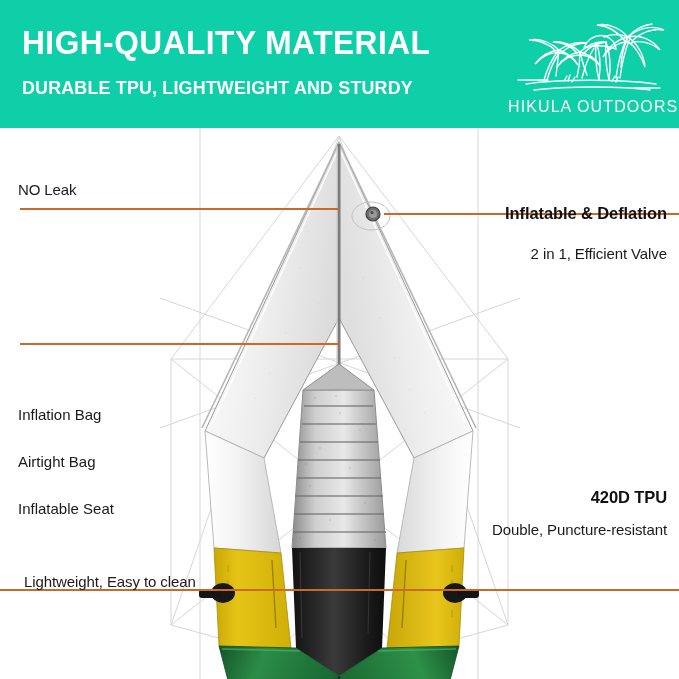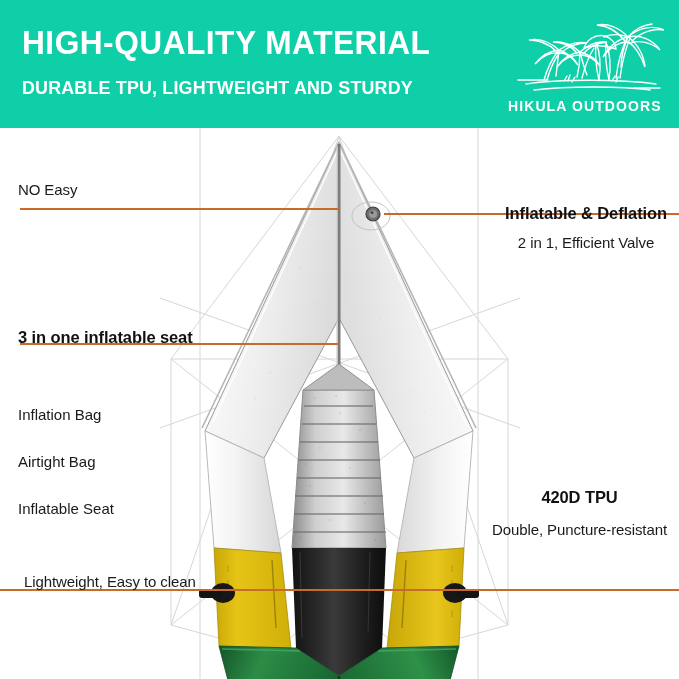--- a/index.html
+++ b/index.html
@@ -70,22 +70,22 @@
     position: absolute;
     left: 0;
     top: 0;
   }
 
   .brand-name {
     position: absolute;
     left: 0;
     top: 86px;
     width: 162px;
-    font-size: 14px;
-    font-weight: bold;
+    font-size: 16px;
+    font-weight: normal;
     color: #ffffff;
     letter-spacing: 1.1px;
     white-space: nowrap;
   }
 
   
   .product-stage {
     position: absolute;
     left: 0;
     top: 128px;
@@ -117,21 +117,21 @@
     font-size: 15px;
     font-weight: normal;
     color: #1a1a1a;
     white-space: nowrap;
     line-height: 1.3;
     letter-spacing: -0.1px;
   }
 
   .callout-right .callout-title,
   .callout-right .callout-sub {
-    text-align: center;
+    text-align: right;
   }
 
   .list-item {
     font-size: 15px;
     color: #1a1a1a;
     white-space: nowrap;
     line-height: 1.0;
     margin-bottom: 16px;
     margin-top: 32px;
   }
@@ -396,40 +396,37 @@
         <path d="M20 81 L339 81"></path>
         <path d="M384 86 L679 86"></path>
         <path d="M20 216 L340 216"></path>
         <path d="M0 462 L679 462"></path>
         <path d="M20 598 L679 598"></path>
       </g>
     </svg>
   </div>
 
   <div class="callout" style="left:18px; top:172px;">
-    <div class="callout-sub" style="margin-top:8px;">NO Easy</div>
-  </div>
-
-  <div class="callout" style="left:18px; top:327px;">
-    <div class="callout-title">3 in one inflatable seat</div>
-  </div>
+    <div class="callout-sub" style="margin-top:8px;">NO Leak</div>
+  </div>
+
 
   <div class="callout" style="left:18px; top:375px;">
     <div class="list-item">Inflation Bag</div>
     <div class="list-item">Airtight Bag</div>
     <div class="list-item">Inflatable Seat</div>
   </div>
 
   <div class="callout" style="left:18px; top:540px;">
     <div class="callout-sub" style="margin-top:32px; margin-left:6px;">Lightweight, Easy to clean</div>
   </div>
 
   <div class="callout callout-right" style="right:12px; top:203px;">
     <div class="callout-title">Inflatable &amp; Deflation</div>
-    <div class="callout-sub" style="margin-top:9px;">2 in 1, Efficient Valve</div>
+    <div class="callout-sub" style="margin-top:20px;">2 in 1, Efficient Valve</div>
   </div>
 
   <div class="callout callout-right" style="right:12px; top:487px;">
     <div class="callout-title">420D TPU</div>
     <div class="callout-sub" style="margin-top:12px;">Double, Puncture-resistant</div>
   </div>
 
 </div>
 
 </body></html>

